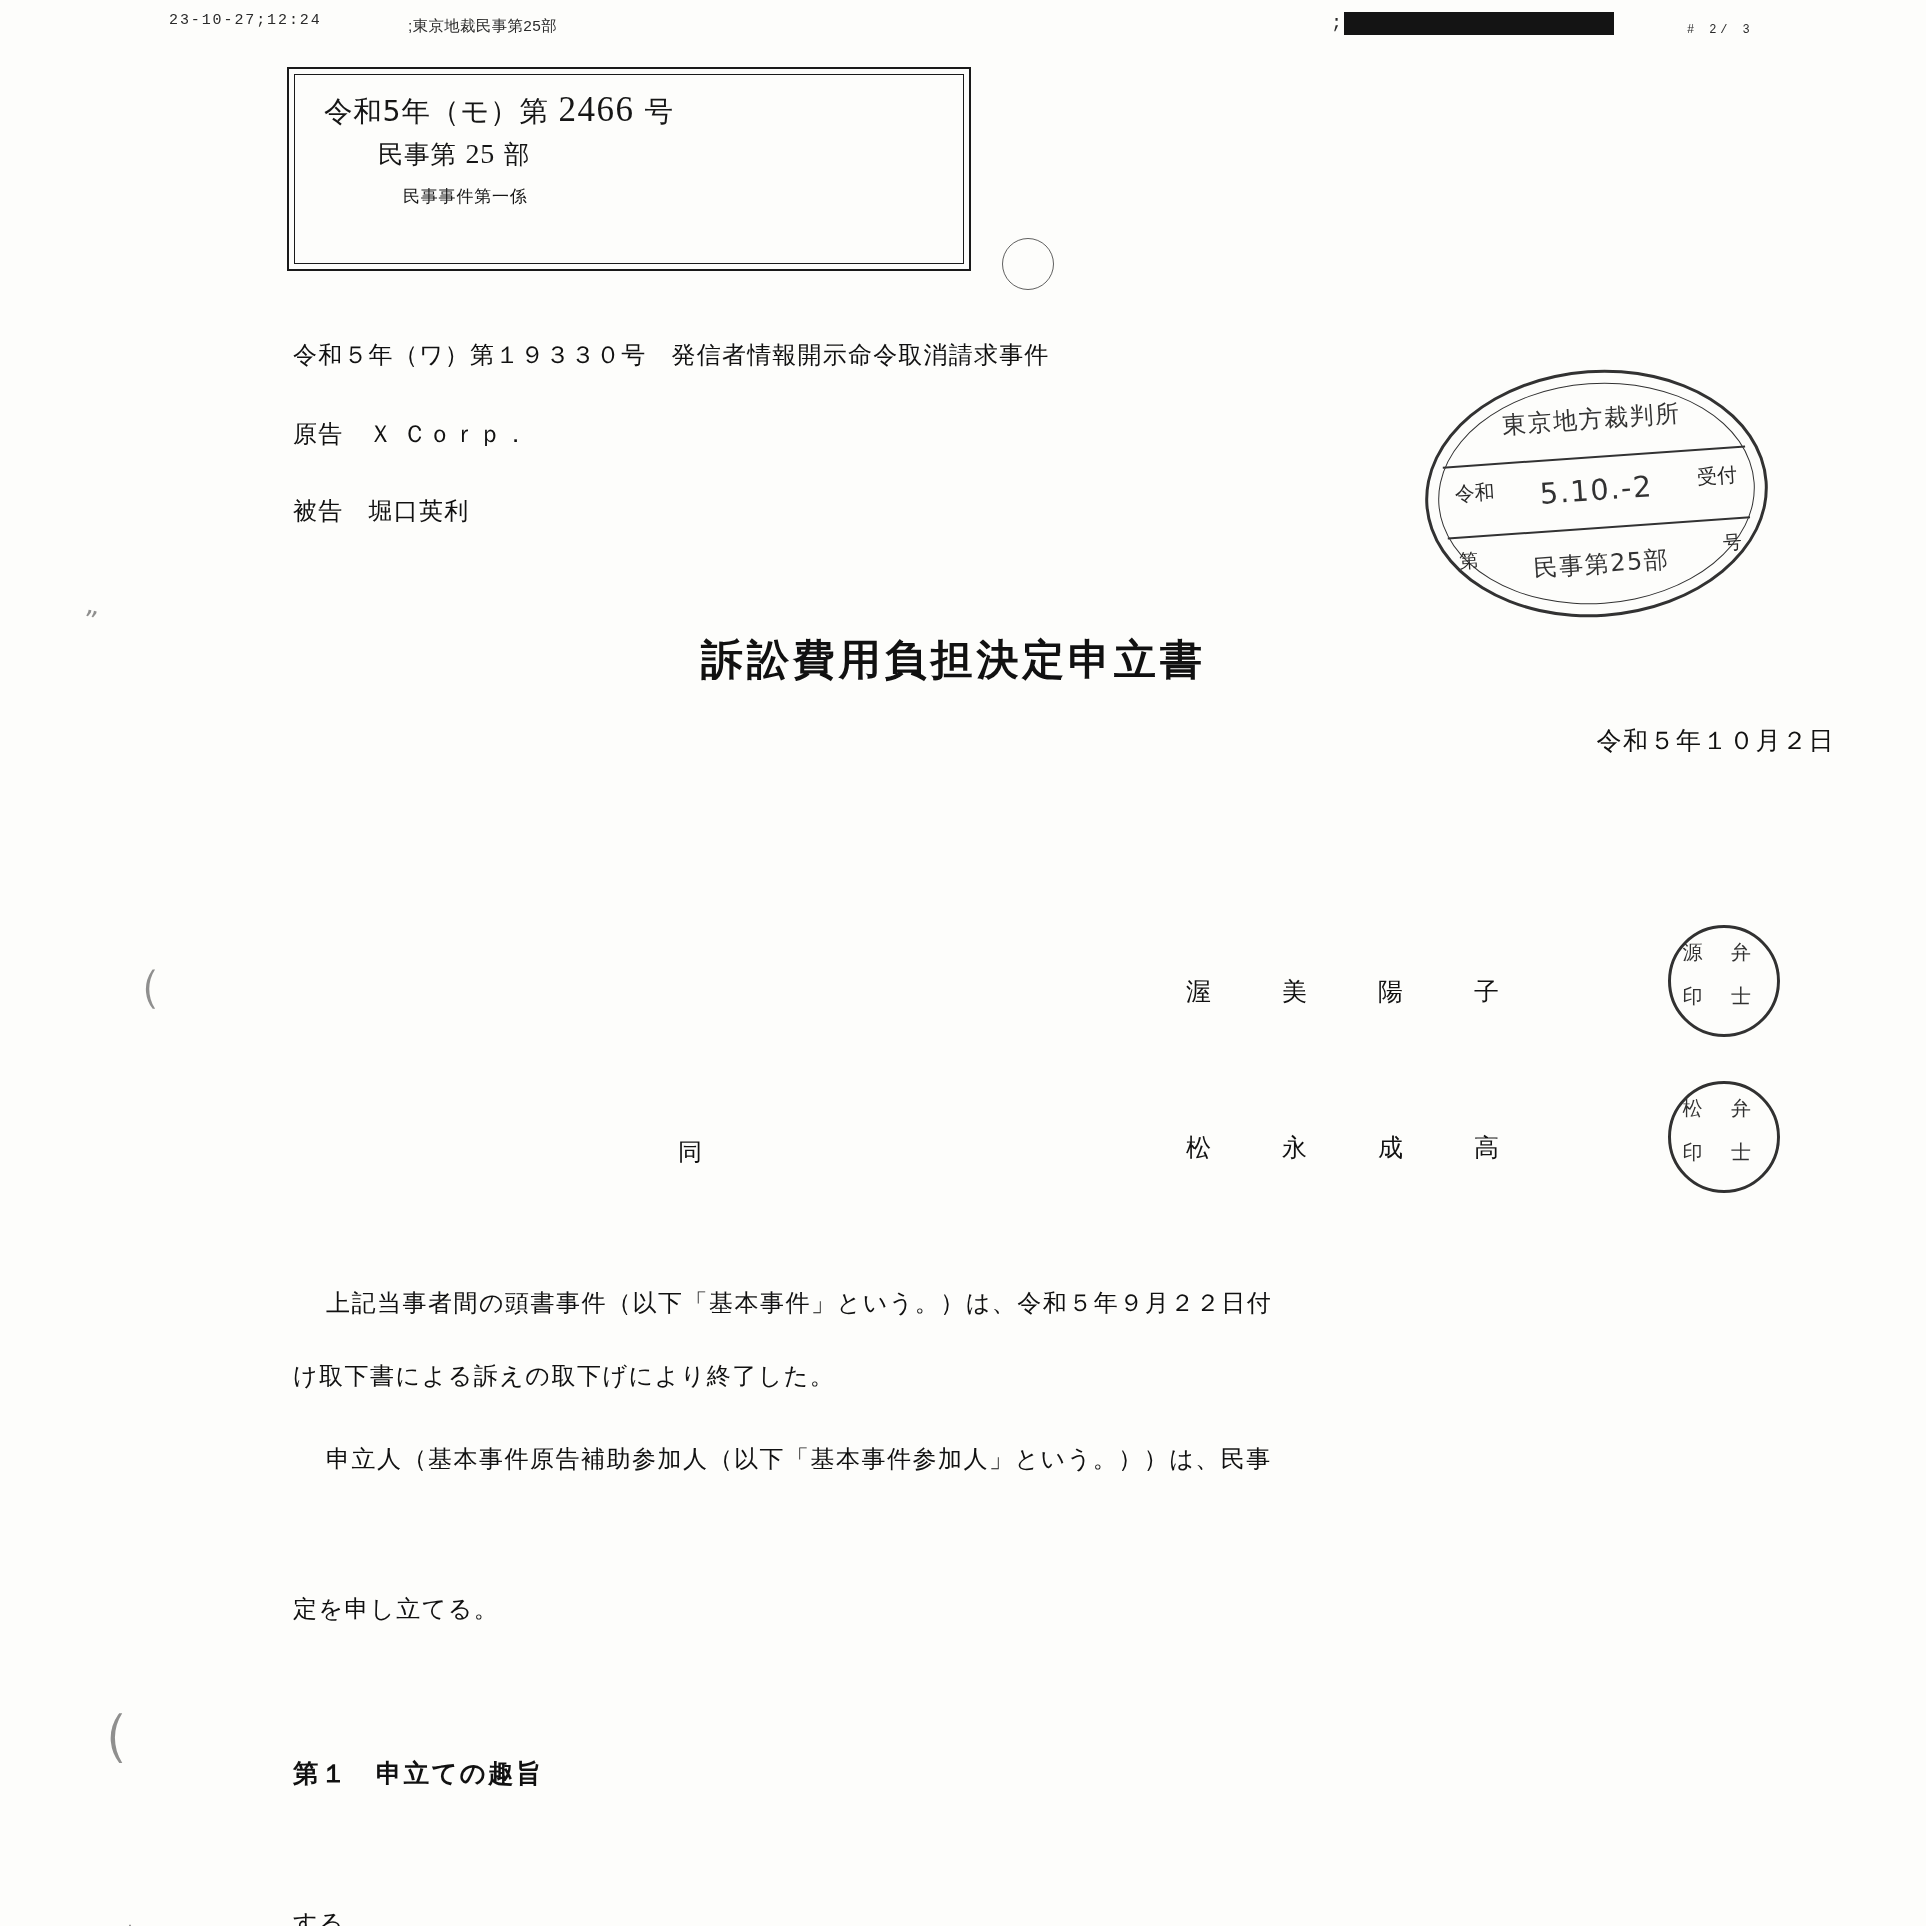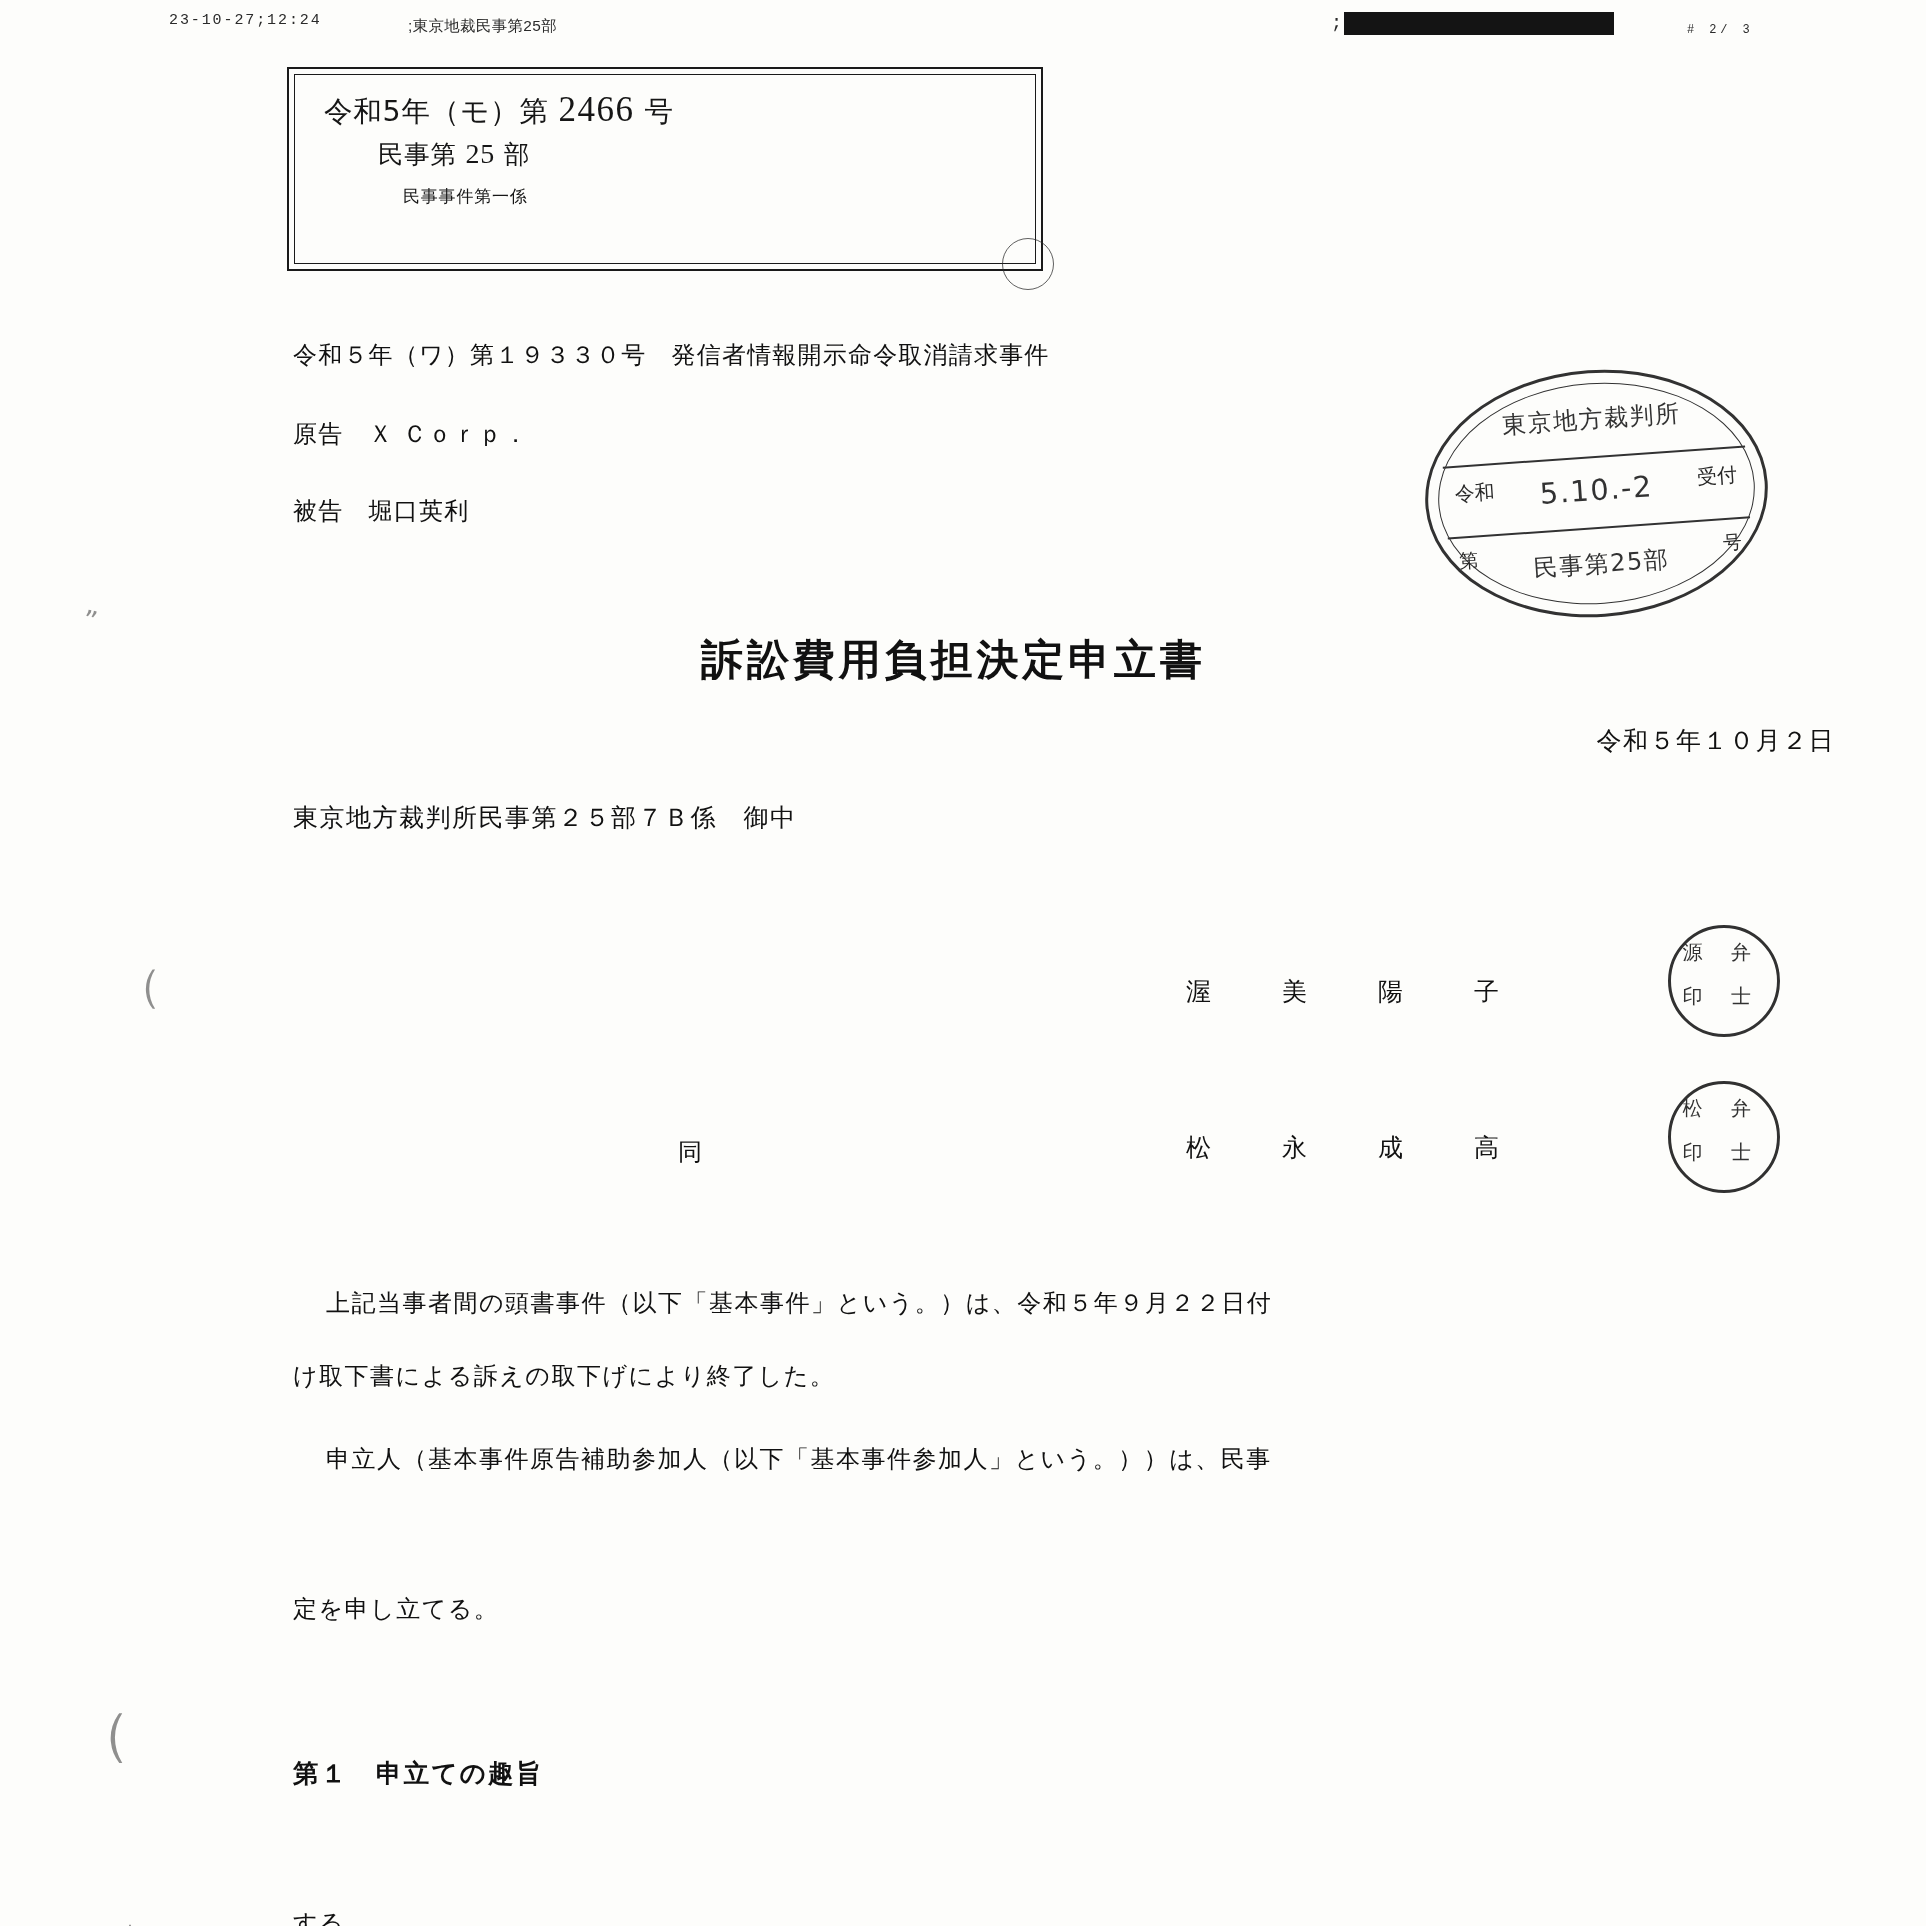--- a/index.html
+++ b/index.html
@@ -67,21 +67,21 @@
     font-size: 12px;
     letter-spacing: 3.9px;
     white-space: nowrap;
   }
 
   
   .stamp-box {
     position: absolute;
     left: 287px;
     top: 67px;
-    width: 756px;
+    width: 684px;
     height: 204px;
     border: 2.7px solid #1a1a1a;
     box-sizing: border-box;
   }
   .stamp-box .inner-line {
     position: absolute;
     left: 5.4px;
     top: 5.4px;
     right: 5.4px;
     bottom: 5.4px;
@@ -334,21 +334,20 @@
   </div>
 
   <div class="doc">
 
     <div class="ln caseline">令和５年（ワ）第１９３３０号　発信者情報開示命令取消請求事件</div>
     <div class="ln party1">原告　Ｘ Ｃｏｒｐ．</div>
     <div class="ln party2">被告　堀口英利</div>
 
     <div class="title">訴訟費用負担決定申立書</div>
     <div class="date">令和５年１０月２日</div>
-    <div class="addressee">東京地方裁判所民事第２５部７Ｂ係　御中</div>
 
     <div class="sig-row sig1-name">渥　美　陽　子</div>
     <div class="sig-row sig2-label">同</div>
     <div class="sig-row sig2-name">松　永　成　高</div>
 
     <div class="para p1a">上記当事者間の頭書事件（以下「基本事件」という。）は、令和５年９月２２日付</div>
     <div class="para p2a">申立人（基本事件原告補助参加人（以下「基本事件参加人」という。））は、民事</div>
     <div class="para p1b">け取下書による訴えの取下げにより終了した。</div>
     <div class="para p2c">定を申し立てる。</div>
 

